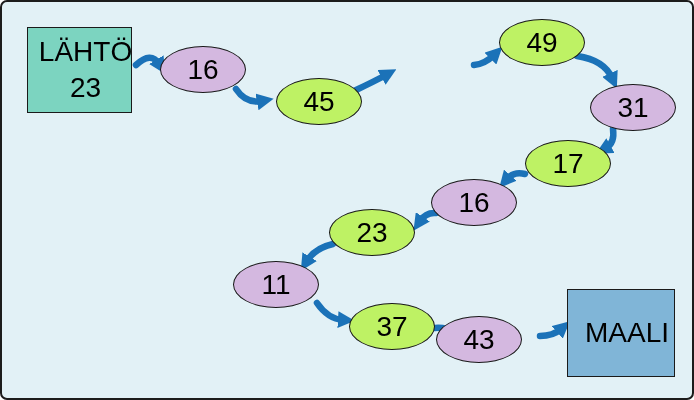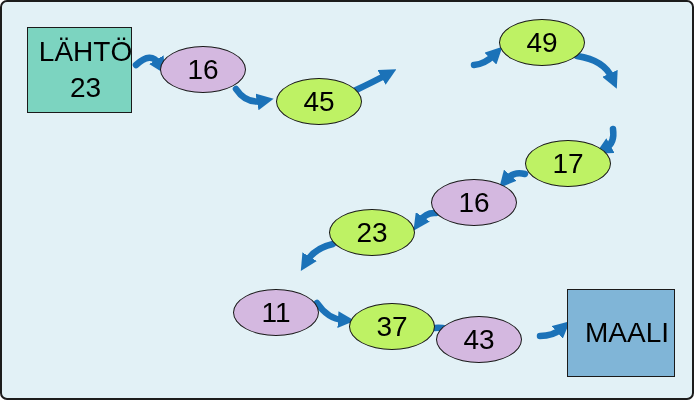--- a/index.html
+++ b/index.html
@@ -71,30 +71,33 @@
 
   <div class="node lavender" style="left:158px; top:44px;">
     <span>16</span>
   </div>
   <div class="node teal" style="left:274px; top:76px;">
     <span>45</span>
   </div>
   <div class="node teal" style="left:497px; top:17px;">
     <span>49</span>
   </div>
+  <div class="node lavender" style="left:588px; top:82px;">
+    <span>31</span>
+  </div>
   <div class="node teal" style="left:523px; top:138px;">
     <span>17</span>
   </div>
   <div class="node lavender" style="left:429px; top:177px;">
     <span>16</span>
   </div>
   <div class="node teal" style="left:327px; top:207px;">
     <span>23</span>
   </div>
-  <div class="node lavender" style="left:231px; top:259px;margin-top:28px;">
+  <div class="node lavender" style="left:231px; top:259px;">
     <span>11</span>
   </div>
   <div class="node teal" style="left:347px; top:301px;">
     <span>37</span>
   </div>
   <div class="node lavender" style="left:434px; top:314px;text-align:right;">
     <span>43</span>
   </div>
 
   <div class="box goal">

